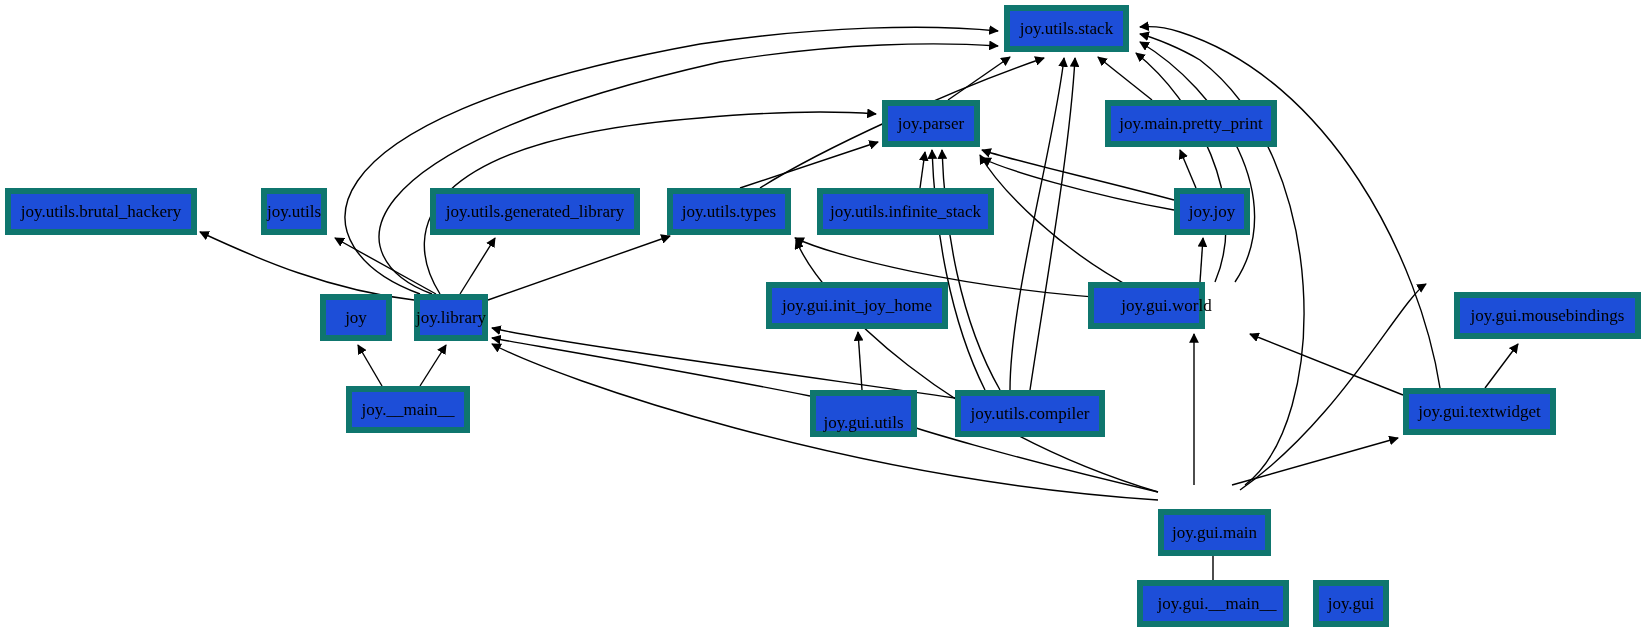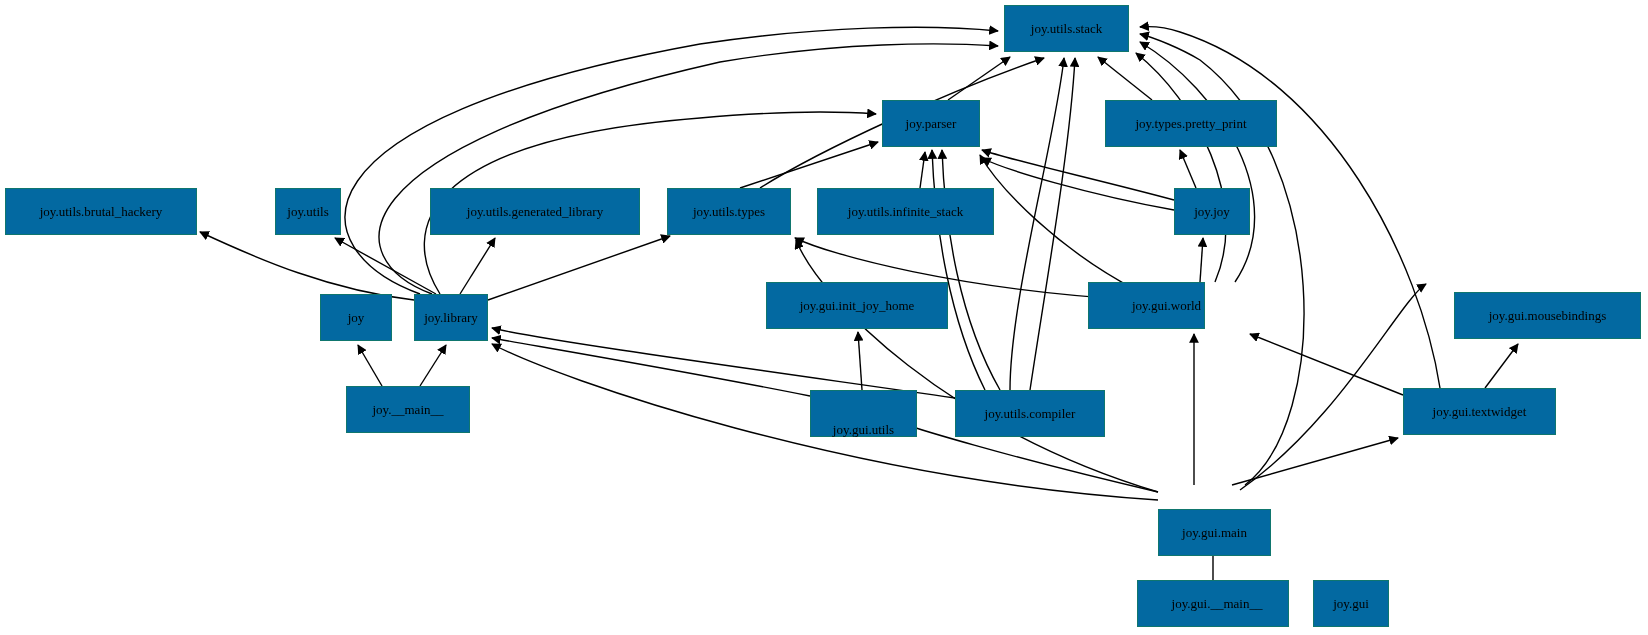--- a/index.html
+++ b/index.html
@@ -21,27 +21,27 @@
   #edge-layer {
     position: absolute;
     left: 0;
     top: 0;
     width: 1648px;
     height: 635px;
   }
   .node {
     position: absolute;
     box-sizing: border-box;
-    border: 1px solid #0f766e;
-    background: #0369a1;
+    border: 6px solid #0f766e;
+    background: #1d4ed8;
     display: flex;
     align-items: center;
     justify-content: center;
     font-family: "Liberation Serif", "DejaVu Serif", serif;
-    font-size: 13px;
+    font-size: 17px;
     line-height: 1;
     color: #000000;
     white-space: nowrap;
     z-index: 5;
   }
   .node-label {
     pointer-events: none;
     display: block;
   }
 </style>
@@ -101,26 +101,26 @@
   </svg>
 
   <div id="nodes-layer">
       <div class="node" style="left: 1004px; top: 5px; width: 125px; height: 47px;">
         <span class="node-label">joy.utils.stack</span>
       </div>
       <div class="node" style="left: 882px; top: 100px; width: 98px; height: 47px;">
         <span class="node-label">joy.parser</span>
       </div>
       <div class="node" style="left: 1105px; top: 100px; width: 172px; height: 47px;">
-        <span class="node-label">joy.types.pretty_print</span>
+        <span class="node-label">joy.main.pretty_print</span>
       </div>
       <div class="node" style="left: 5px; top: 188px; width: 192px; height: 47px;">
         <span class="node-label">joy.utils.brutal_hackery</span>
       </div>
-      <div class="node" style="left: 275px; top: 188px; width: 66px; height: 47px;">
+      <div class="node" style="left: 261px; top: 188px; width: 66px; height: 47px;">
         <span class="node-label">joy.utils</span>
       </div>
       <div class="node" style="left: 430px; top: 188px; width: 210px; height: 47px;">
         <span class="node-label">joy.utils.generated_library</span>
       </div>
       <div class="node" style="left: 667px; top: 188px; width: 124px; height: 47px;">
         <span class="node-label">joy.utils.types</span>
       </div>
       <div class="node" style="left: 817px; top: 188px; width: 177px; height: 47px;">
         <span class="node-label">joy.utils.infinite_stack</span>

